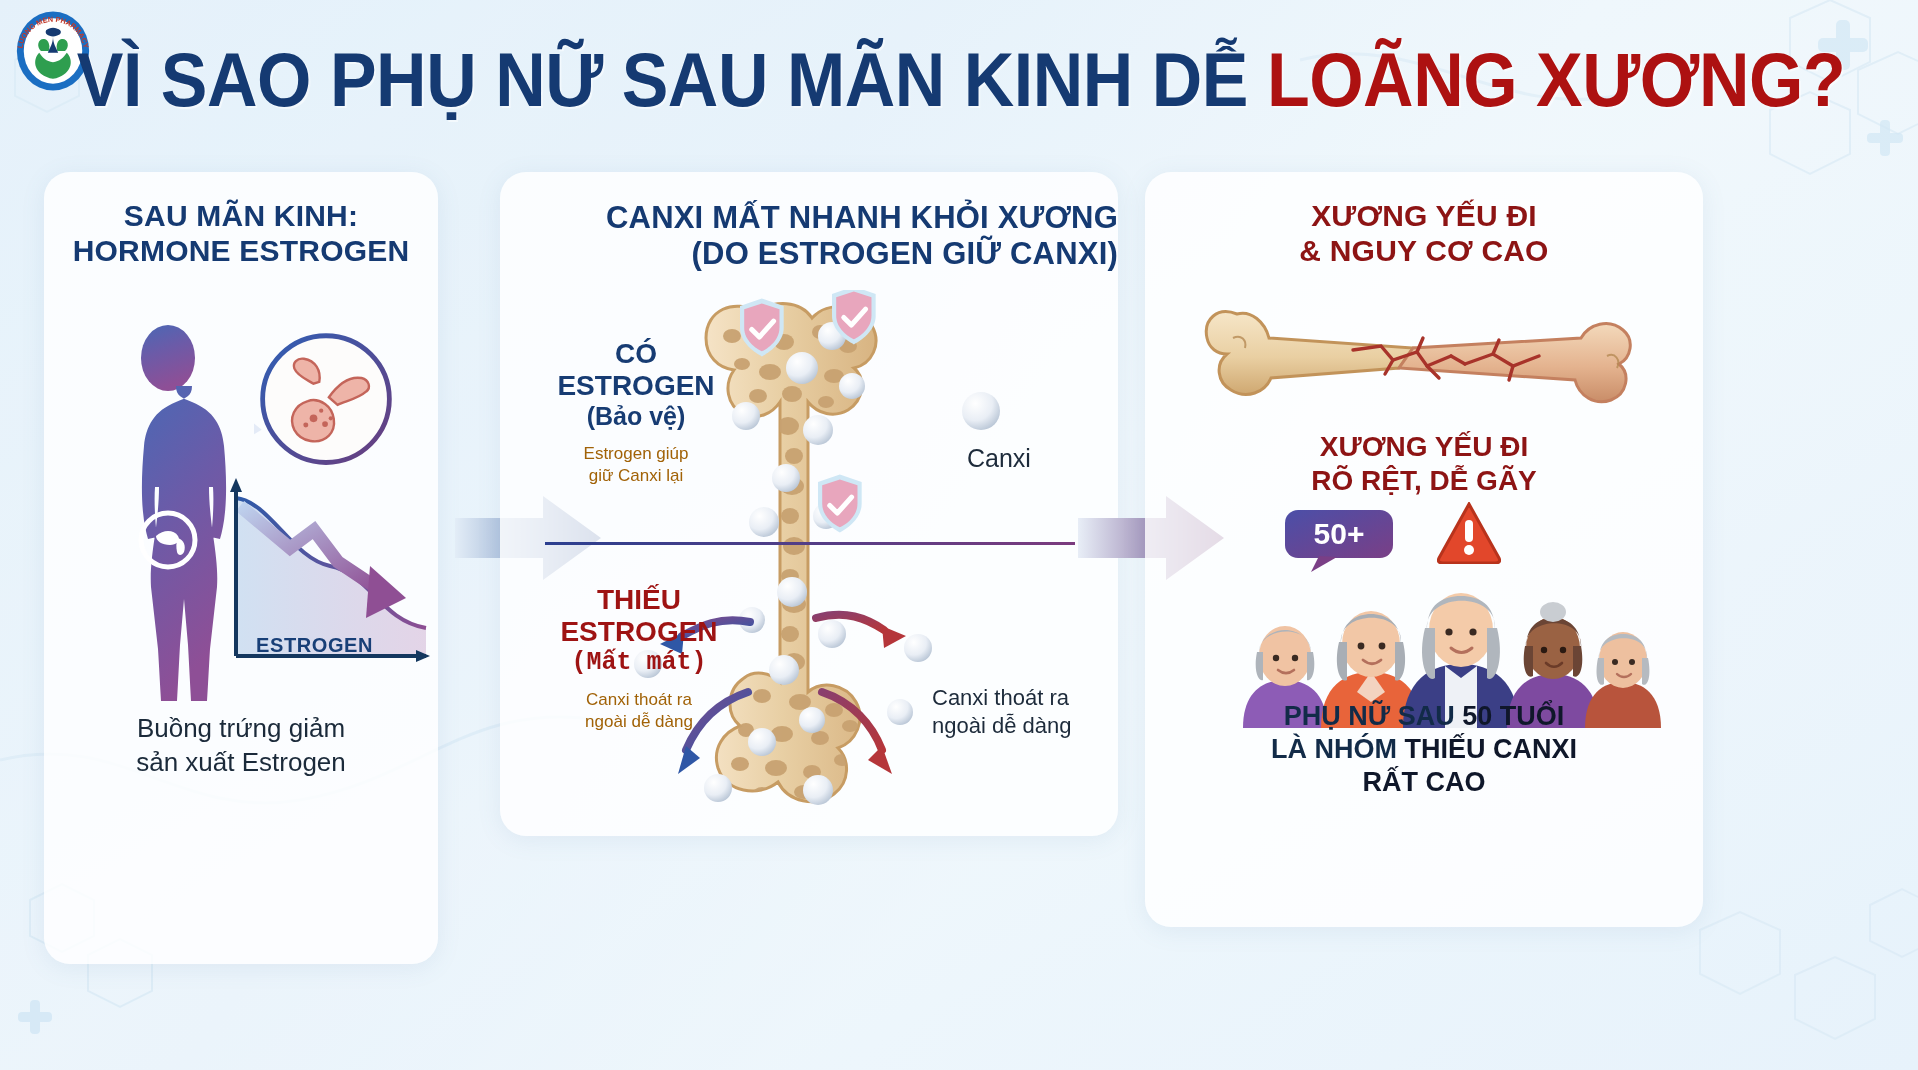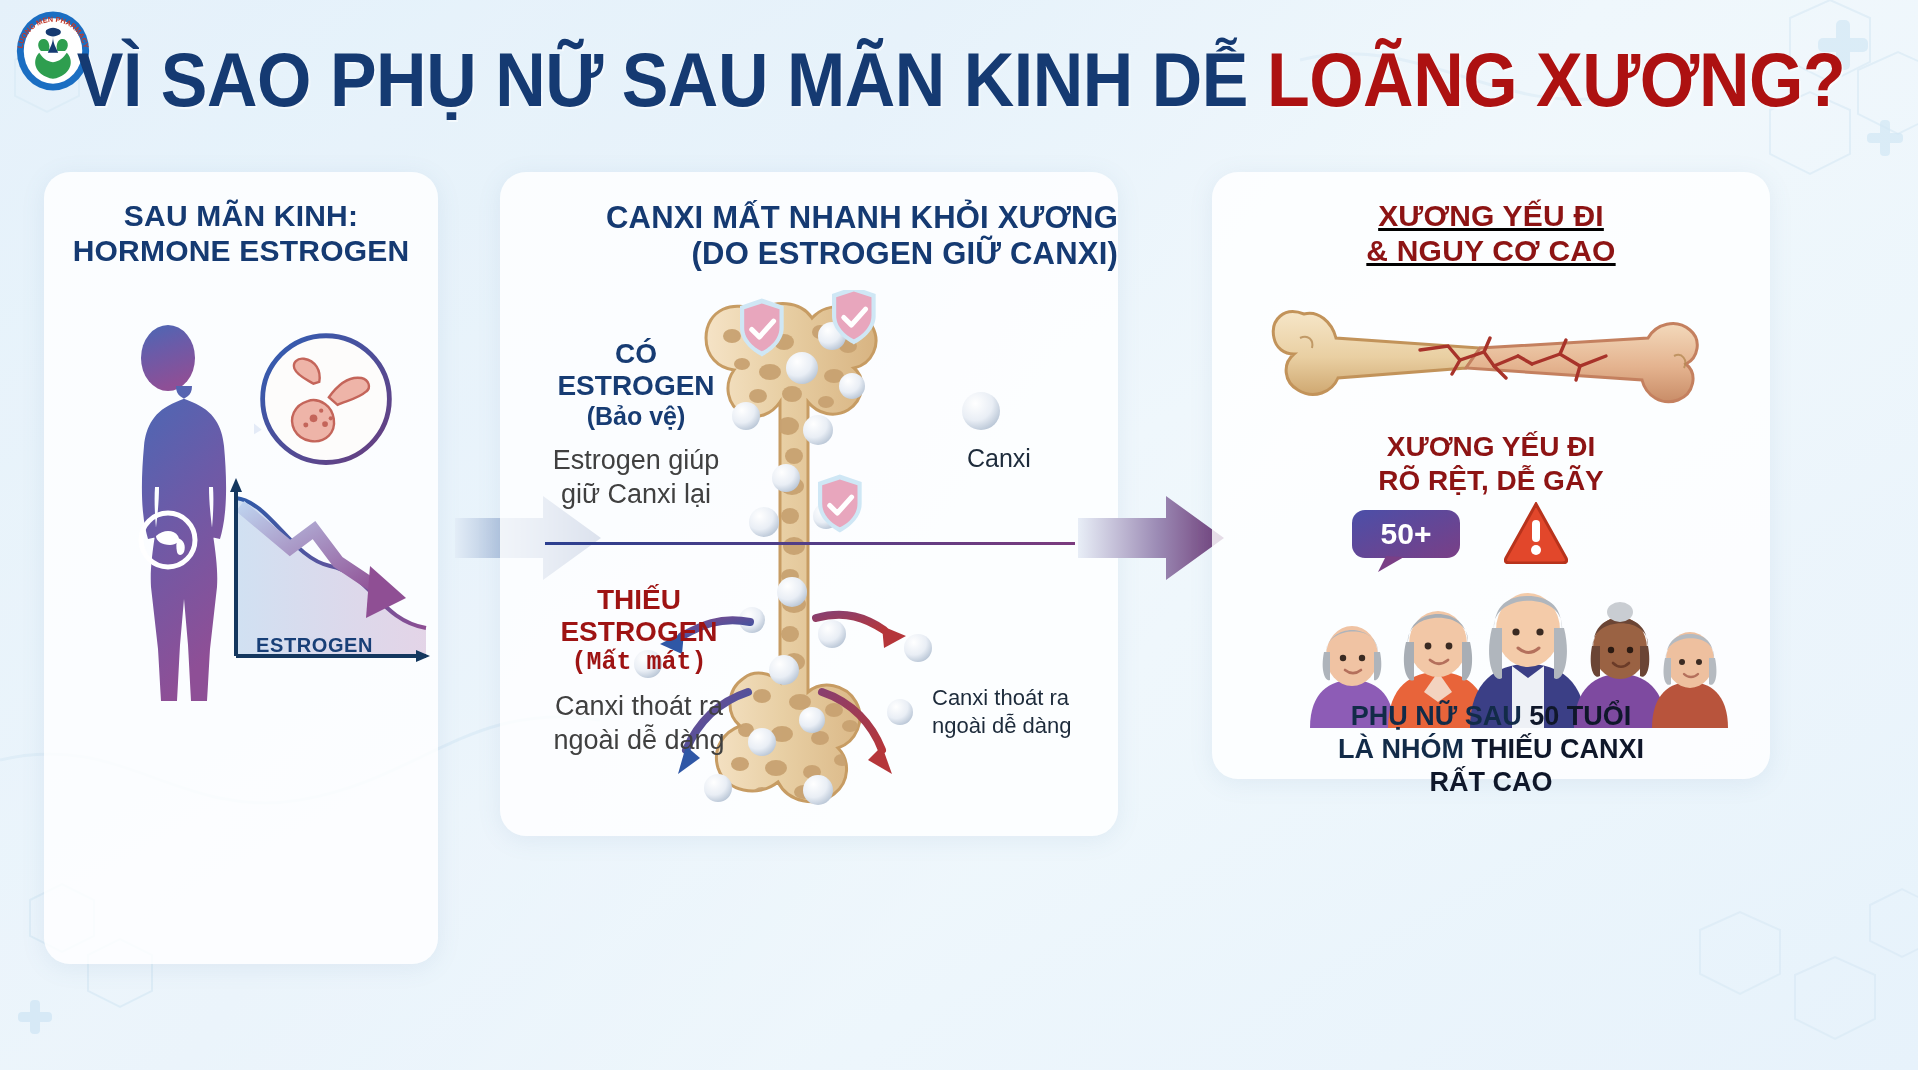--- a/index.html
+++ b/index.html
@@ -34,21 +34,21 @@
 
   
   .panel {
     position: absolute;
     background: rgba(255,255,255,.82);
     border-radius: 26px;
     box-shadow: 0 4px 24px rgba(90,130,170,.10);
   }
   #panel-left   { left: 44px;   top: 172px; width: 394px;  height: 792px; }
   #panel-center { left: 500px;  top: 172px; width: 618px;  height: 664px; }
-  #panel-right  { left: 1212px; top: 172px; width: 558px;  height: 607px; text-decoration: underline; }
+  #panel-right  { left: 1145px; top: 172px; width: 558px;  height: 755px; }
 
   .panel-title {
     text-align: center;
     font-weight: bold;
     line-height: 1.17;
     letter-spacing: .2px;
   }
   #panel-left .panel-title   { color:#153a72; font-size: 30px; margin-top: 26px; }
   #panel-center .panel-title { color:#153a72; font-size: 31px; margin-top: 28px; text-align: right; }
   #panel-right .panel-title  { color:#8d1414; font-size: 30px; margin-top: 26px; }
@@ -69,21 +69,21 @@
   
   .bone-center { position:absolute; left: 200px; top: 118px; width: 224px; height: 520px; }
   .c-divider {
     position:absolute; left: 45px; top: 370px; width: 530px; height: 3px;
     background: linear-gradient(90deg,#2b3f8f,#7b3b7e);
   }
   .blk-title { font-weight:bold; color:#173c73; line-height:1.14; }
   .blk-title.red { color:#9e1313; }
   .blk-sub { font-weight:bold; color:#173c73; font-size:25px; }
   .blk-sub.red { color:#9e1313;font-family:Liberation Mono, monospace; }
-  .blk-body { color:#404040; font-size:27px; line-height:1.28; }
+  .blk-body { color:#a16207; font-size:17px; line-height:1.28; }
 
   #blk-have { position:absolute; left: 36px; top: 166px; width: 200px; text-align:center; }
   #blk-have .blk-title { font-size: 28px; }
   #blk-lack { position:absolute; left: 34px; top: 412px; width: 210px; text-align:center; }
   #blk-lack .blk-title { font-size: 28px; }
   #canxi-label {
     position:absolute; left: 455px; top: 272px;
     font-size: 25px; color:#1d2b3b;margin-left:12px;
   }
   #canxi-dot { position:absolute; left: 460px; top: 218px; width: 42px; height: 42px; }
@@ -256,20 +256,24 @@
       <path d="M140,96 L176,128 L136,148 Z" fill="#8f4f94"></path>
       <line x1="6" y1="186" x2="6" y2="14" stroke="#14375f" stroke-width="4"></line>
       <path d="M6,8 L0,22 L12,22 Z" fill="#14375f"></path>
       <line x1="6" y1="186" x2="196" y2="186" stroke="#14375f" stroke-width="4"></line>
       <path d="M200,186 L186,180 L186,192 Z" fill="#14375f"></path>
     </svg>
   </div>
 
   <div class="estrogen-label">ESTROGEN</div>
 
+  <div class="left-caption">
+    <div>Buồng trứng giảm</div>
+    <div>sản xuất Estrogen</div>
+  </div>
 </section>
 
 <div class="flow-arrow" id="arrow-1">
   <svg viewBox="0 0 146 92" width="146" height="92">
     <defs>
       <linearGradient id="arrGrad1" x1="0" y1="0" x2="1" y2="0">
         <stop offset="0%" stop-color="#e3edf7"></stop>
           <stop offset="55%" stop-color="#8ea7cd"></stop>
           <stop offset="100%" stop-color="#3e5f9e"></stop>
       </linearGradient>

